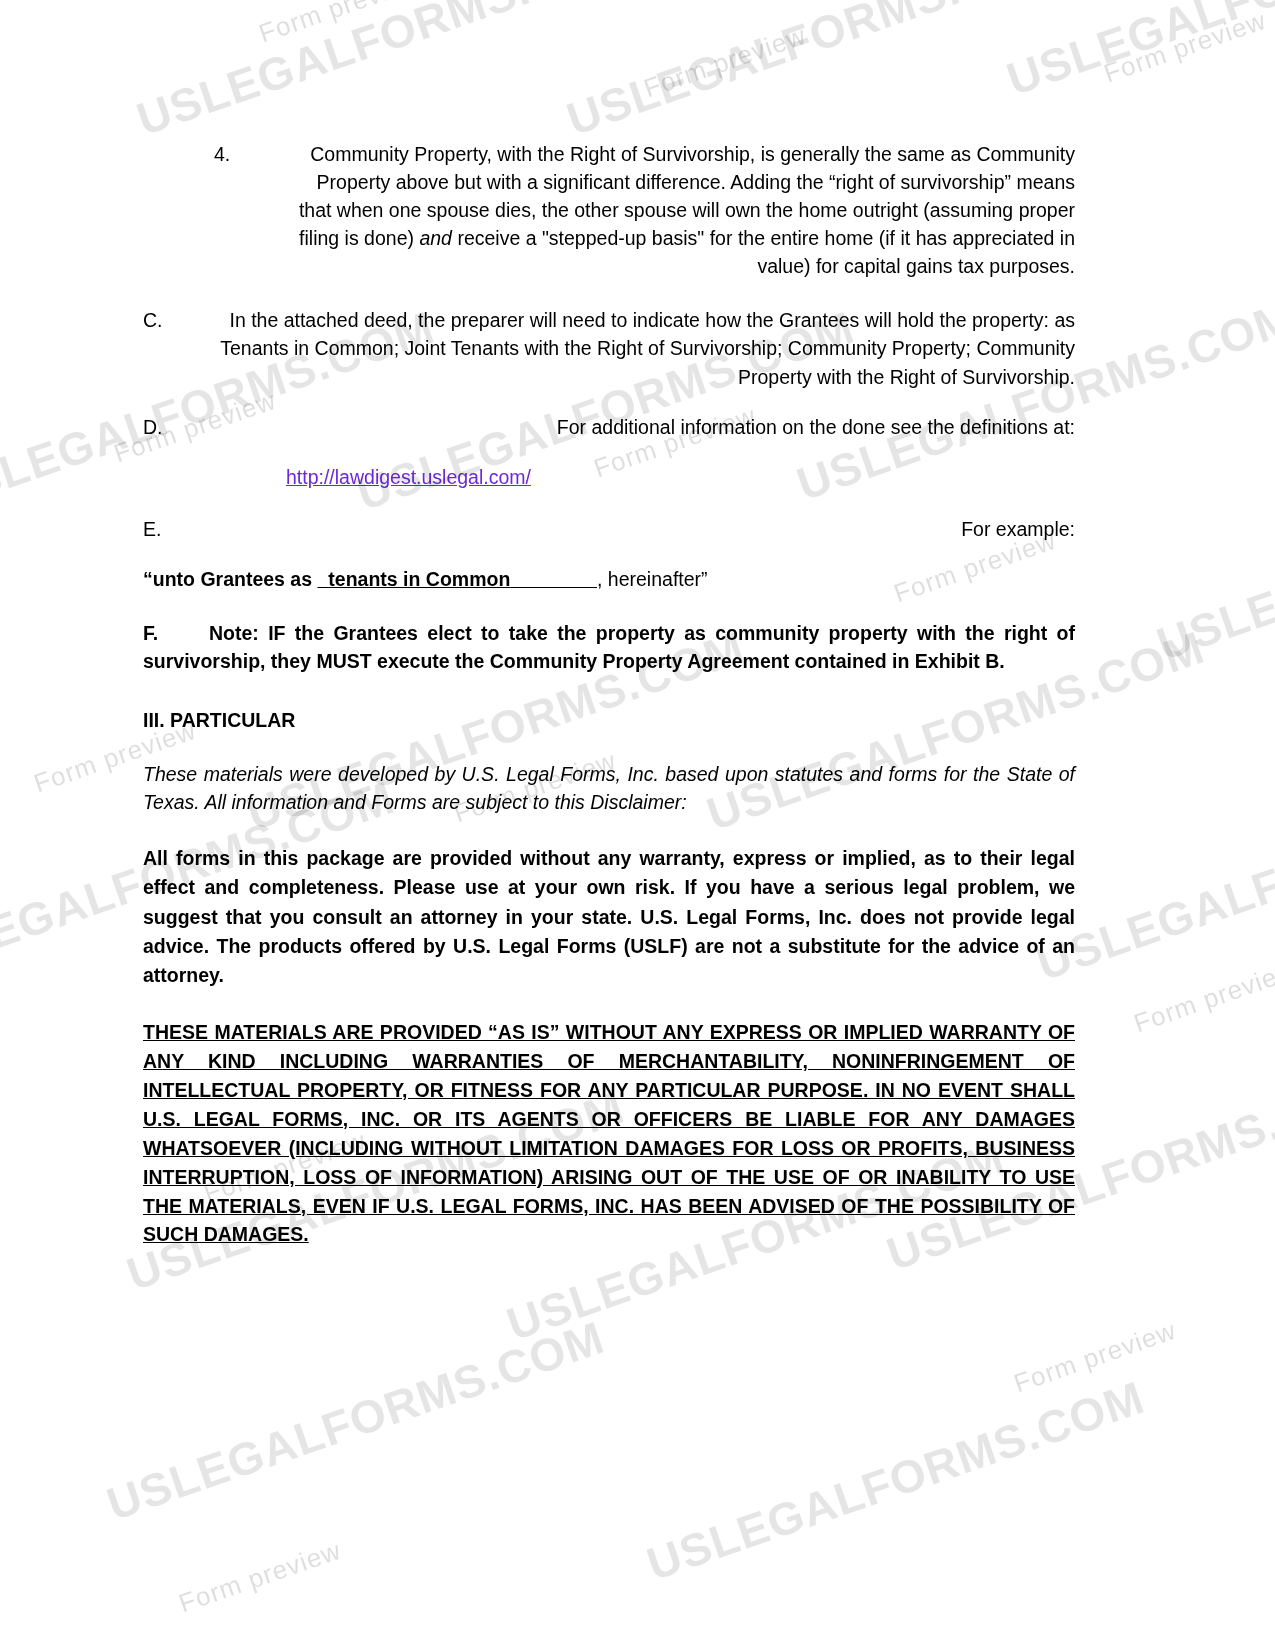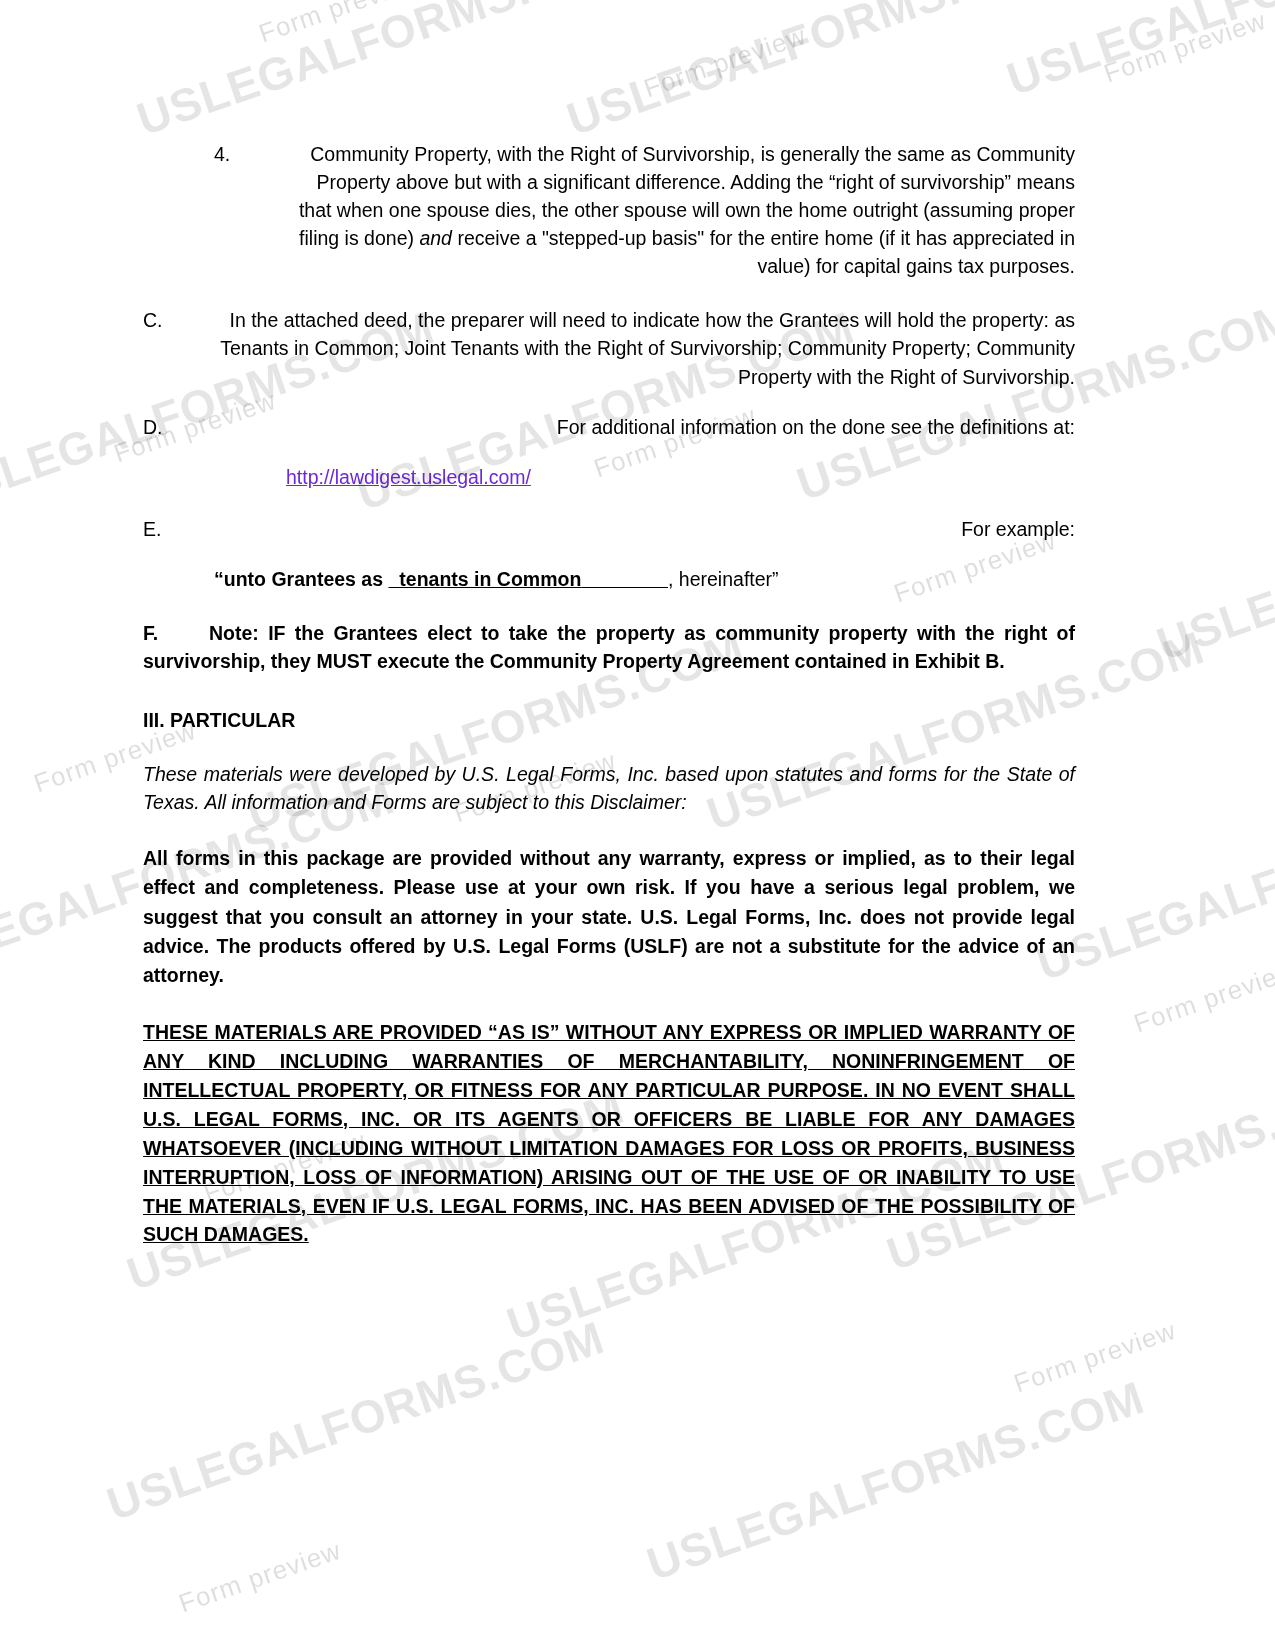--- a/index.html
+++ b/index.html
@@ -64,21 +64,20 @@
   .link {
     color: #6d28d9;
     text-decoration: underline;
   }
 
   .indent-para {
     margin-left: 143px;
     margin-bottom: 24px;
   }
   .indent-para-2 {
-    margin-left: 71px;
     margin-bottom: 26px;
   }
 
   .bold { font-weight: bold; }
   .italic { font-style: italic; }
 
   .fill-line {
     font-weight: bold;
     text-decoration: underline;
     white-space: pre;

